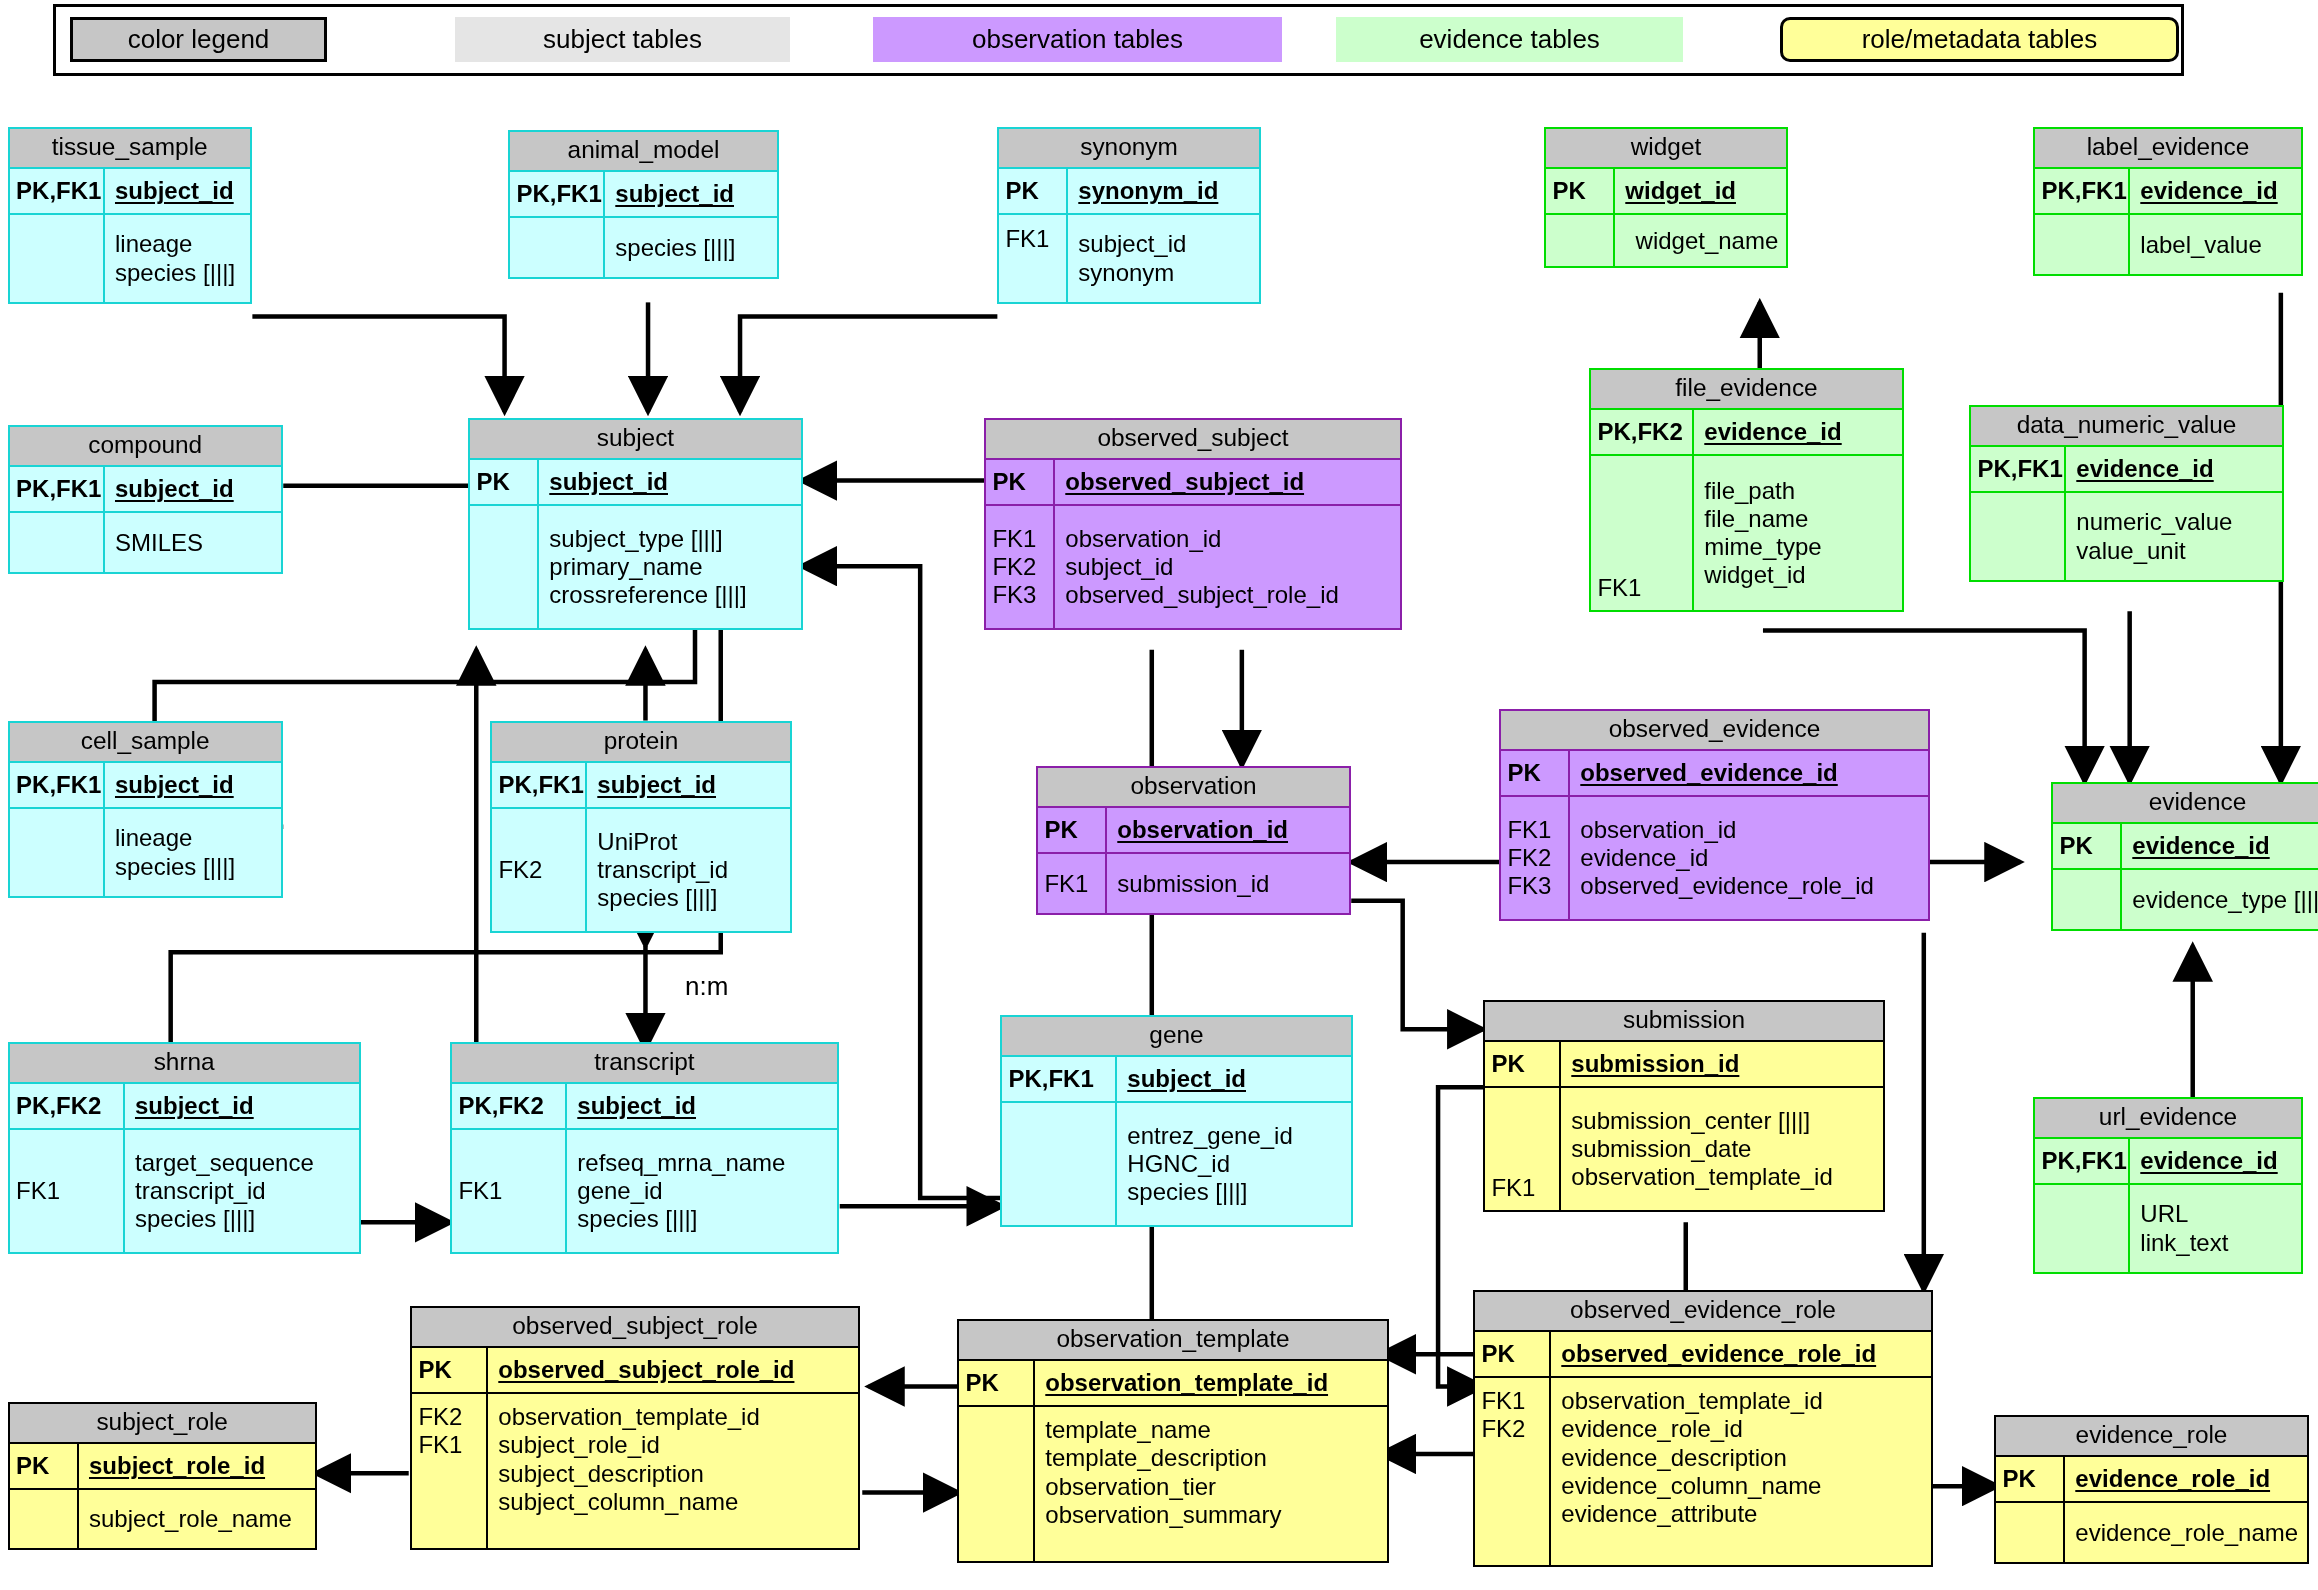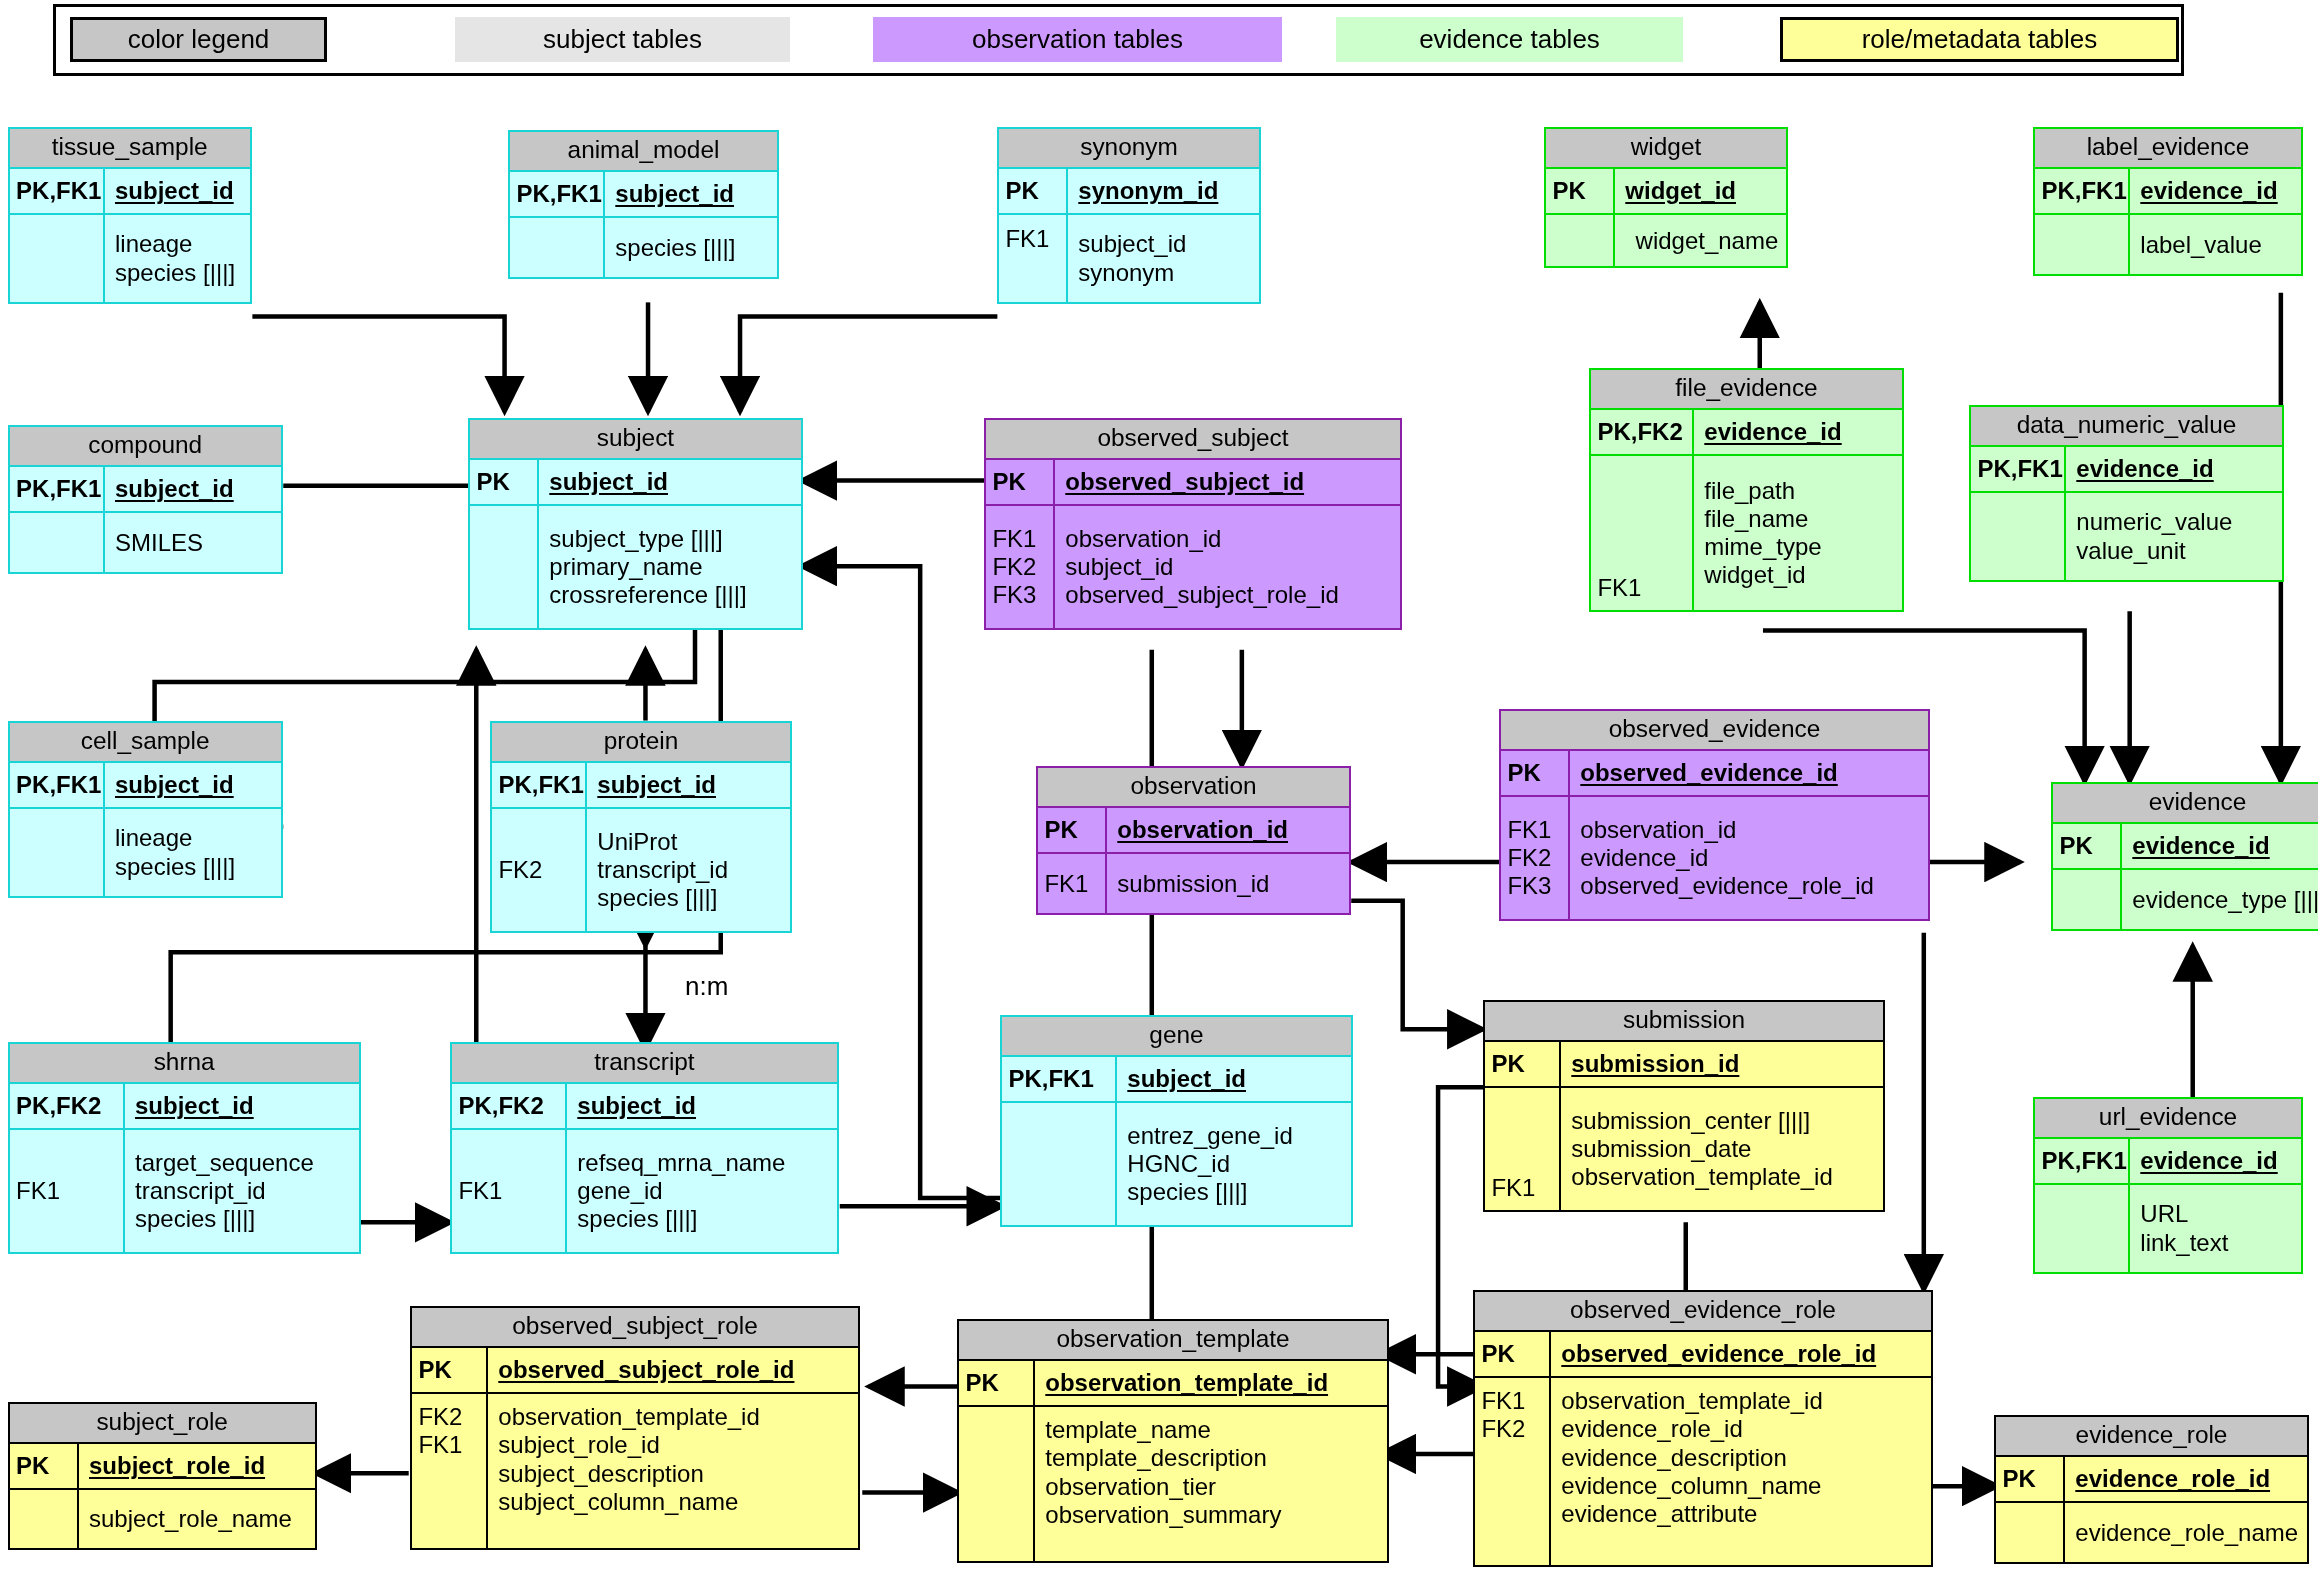--- a/index.html
+++ b/index.html
@@ -117,21 +117,21 @@
     </div>
     <div class="legend-chip lc-cyan" style="left:399px;width:335px;">
       <span>subject tables</span>
     </div>
     <div class="legend-chip lc-purple" style="left:817px;width:409px;">
       <span>observation tables</span>
     </div>
     <div class="legend-chip lc-green" style="left:1280px;width:347px;">
       <span>evidence tables</span>
     </div>
-    <div class="legend-chip boxed lc-yellow" style="left:1724px;width:399px;">
+    <div class="legend-chip boxed lc-yellow" style="left:1724px;width:399px;border-radius:10px;">
       <span>role/metadata tables</span>
     </div>
   </div>
 
   <svg id="wires" viewBox="0 0 3604 2473" xmlns="http://www.w3.org/2000/svg">
     <defs>
       <marker id="ah" markerWidth="9" markerHeight="9" refX="8" refY="4.5" orient="auto" markerUnits="strokeWidth">
         <path d="M0,0 L9,4.5 L0,9 z" fill="#000"></path>
       </marker>
       <marker id="ah2" markerWidth="9" markerHeight="9" refX="8" refY="4.5" orient="auto" markerUnits="strokeWidth">

